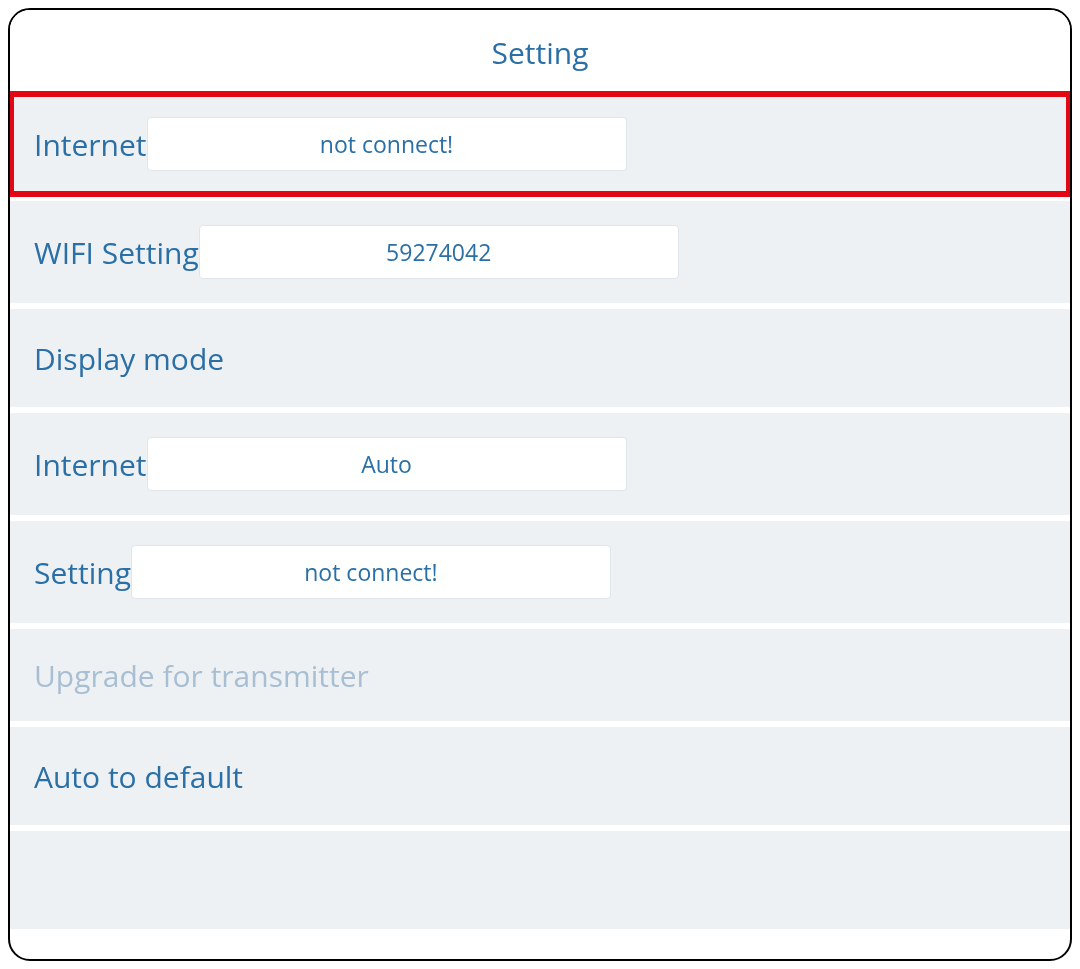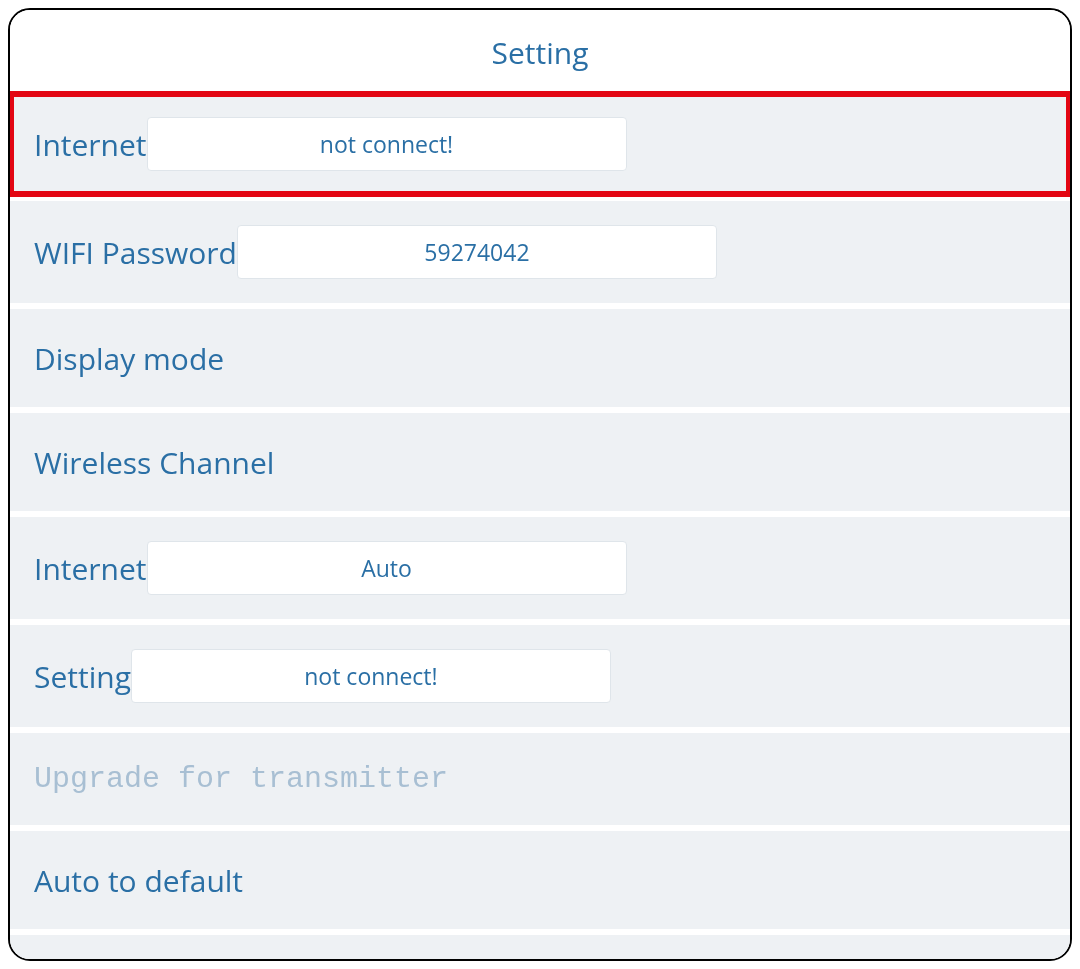--- a/index.html
+++ b/index.html
@@ -46,21 +46,20 @@
     }
     .row.highlight {
       outline: 6px solid #e30613;
       outline-offset: -4px;
       z-index: 1;
       position: relative;
     }
     .row-short {
       min-height: 92px;
       padding: 8px 24px;
-      font-family: Liberation Mono, monospace;
     }
     .label {
       color: #2a6fa5;
       font-size: 30px;
       font-weight: 400;
     }
     .label.disabled {
       color: #a8bfd3;
     }
     .value-box {
@@ -83,31 +82,28 @@
 <div class="panel">
   <div class="header">Setting</div>
   <div class="rows">
 
     <div class="row highlight">
       <span class="label">Internet</span>
       <div class="value-box">not connect!</div>
     </div>
 
     <div class="row">
-      <span class="label">WIFI Password</span>
+      <span class="label">WIFI Setting</span>
       <div class="value-box">59274042</div>
     </div>
 
     <div class="row">
       <span class="label">Display mode</span>
     </div>
 
-    <div class="row">
-      <span class="label">Wireless Channel</span>
-    </div>
 
     <div class="row">
       <span class="label">Internet</span>
       <div class="value-box">Auto</div>
     </div>
 
     <div class="row">
       <span class="label">Setting</span>
       <div class="value-box">not connect!</div>
     </div>

